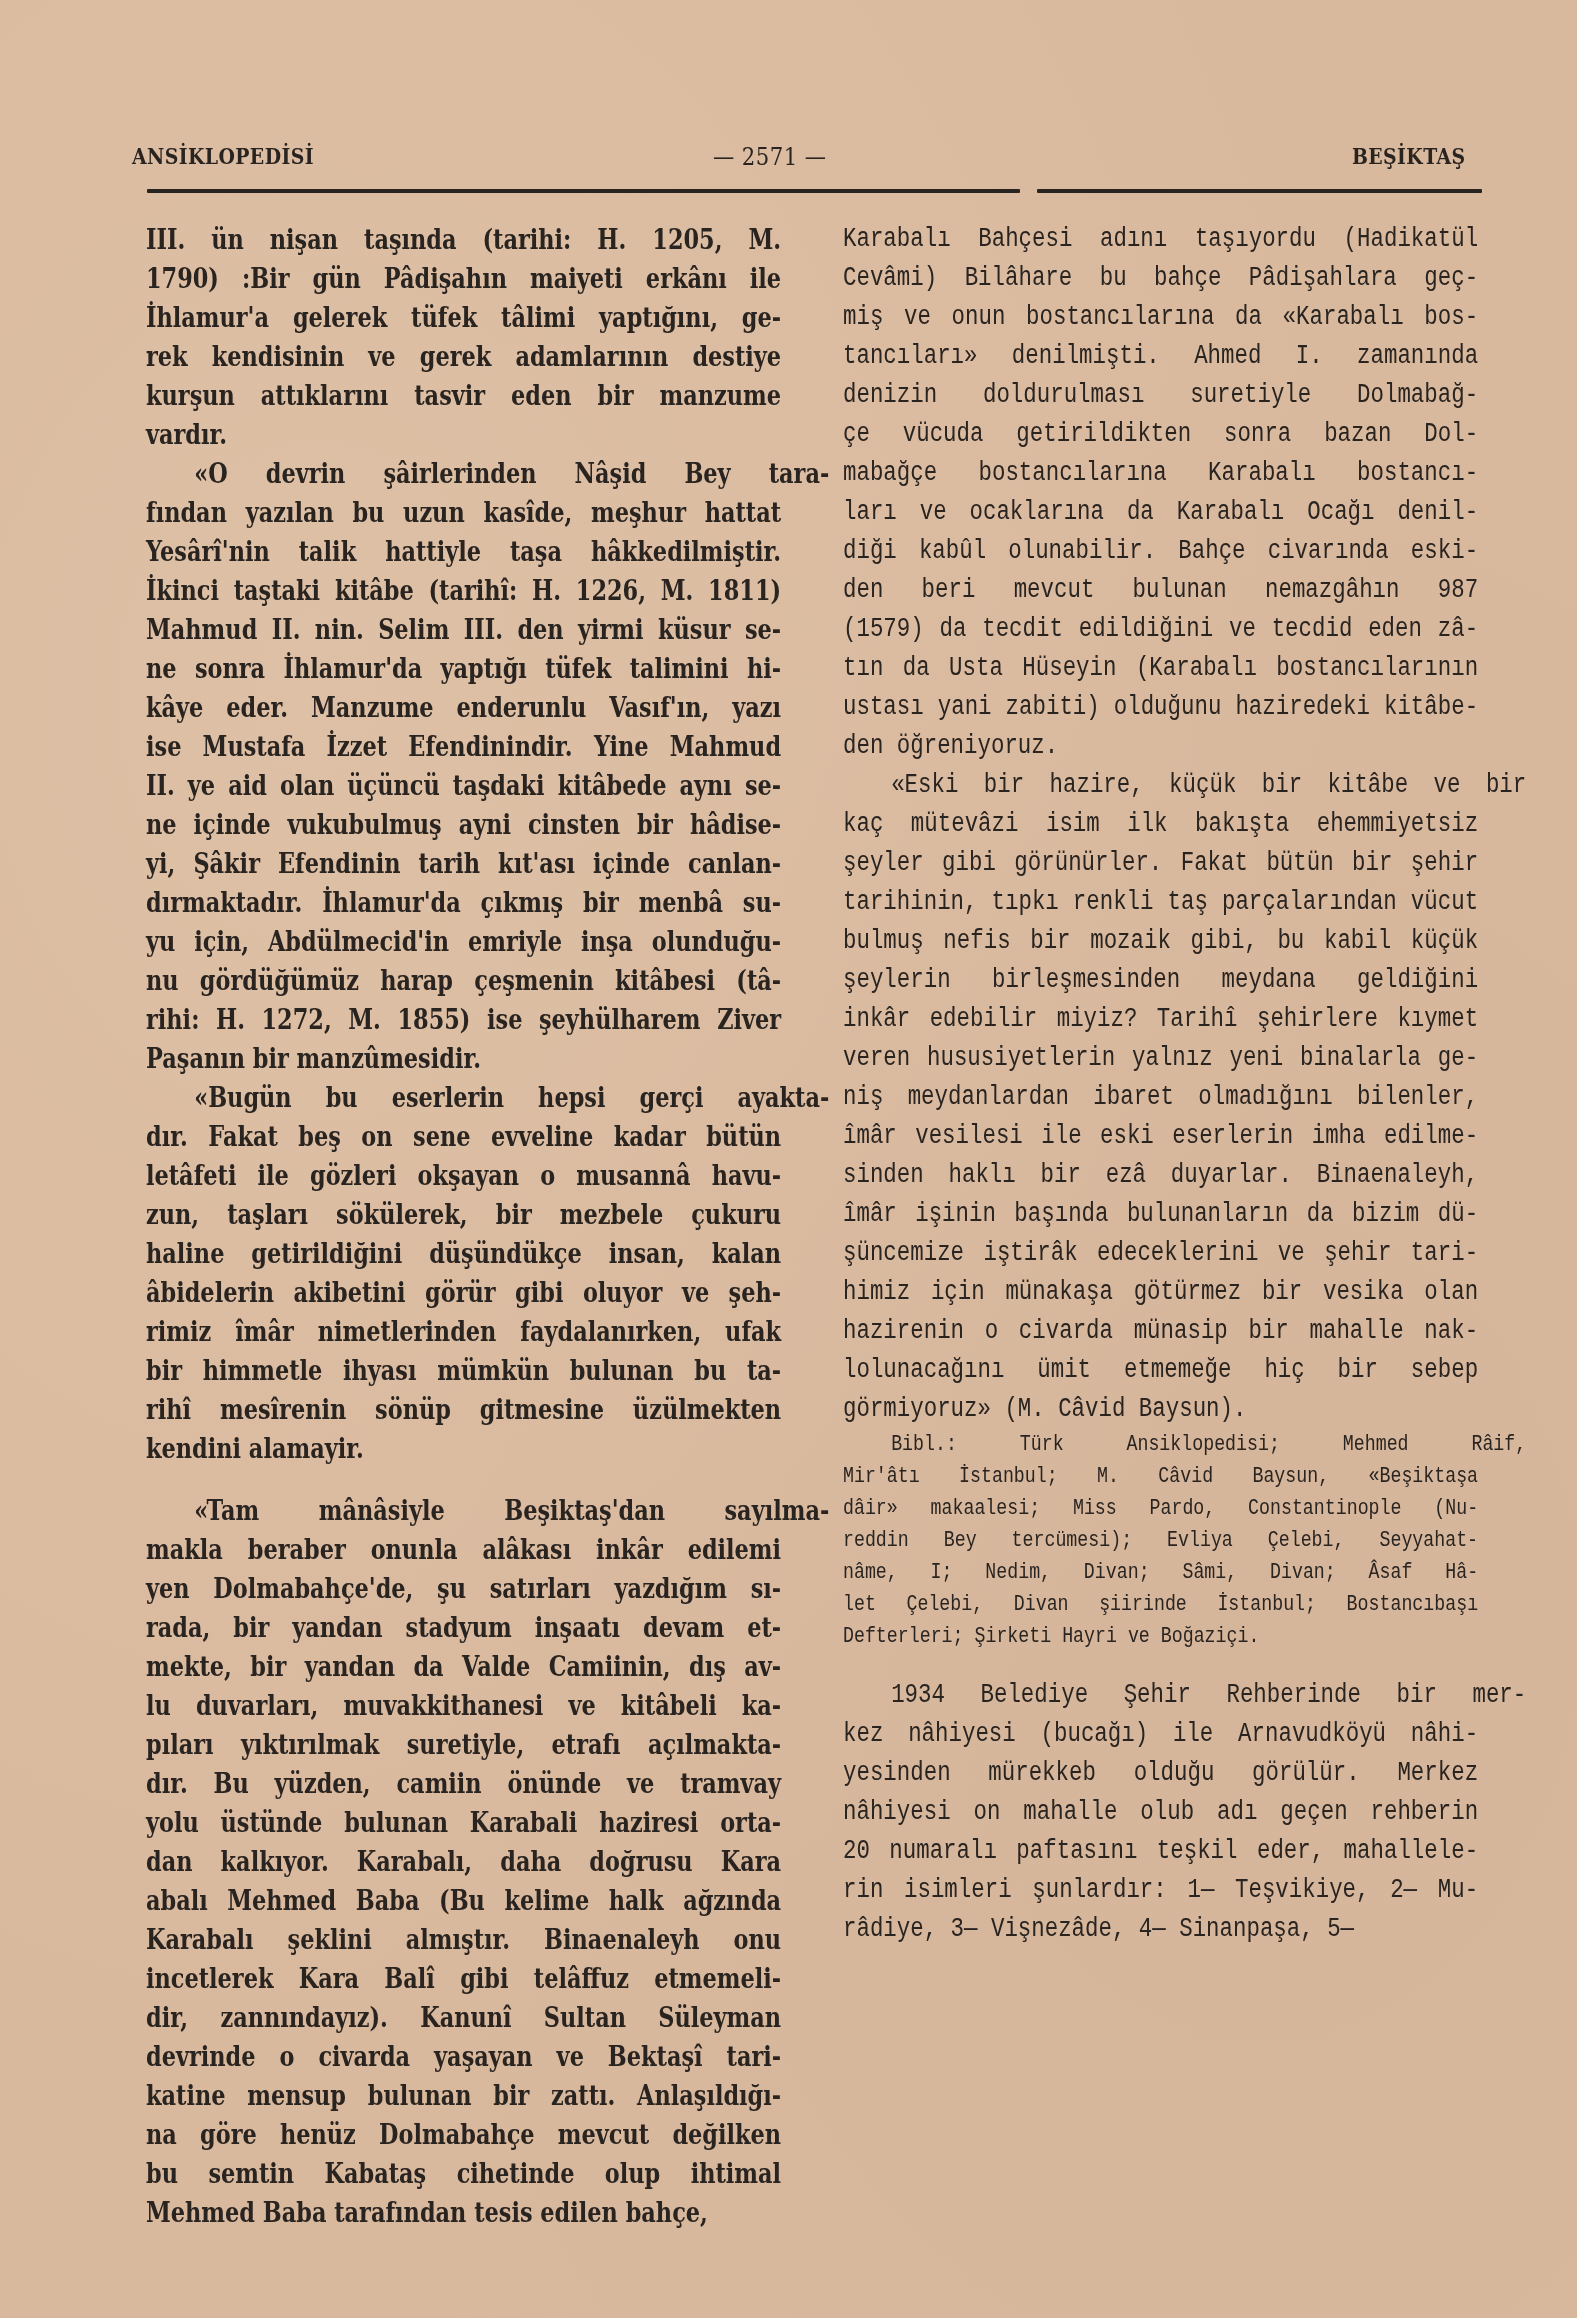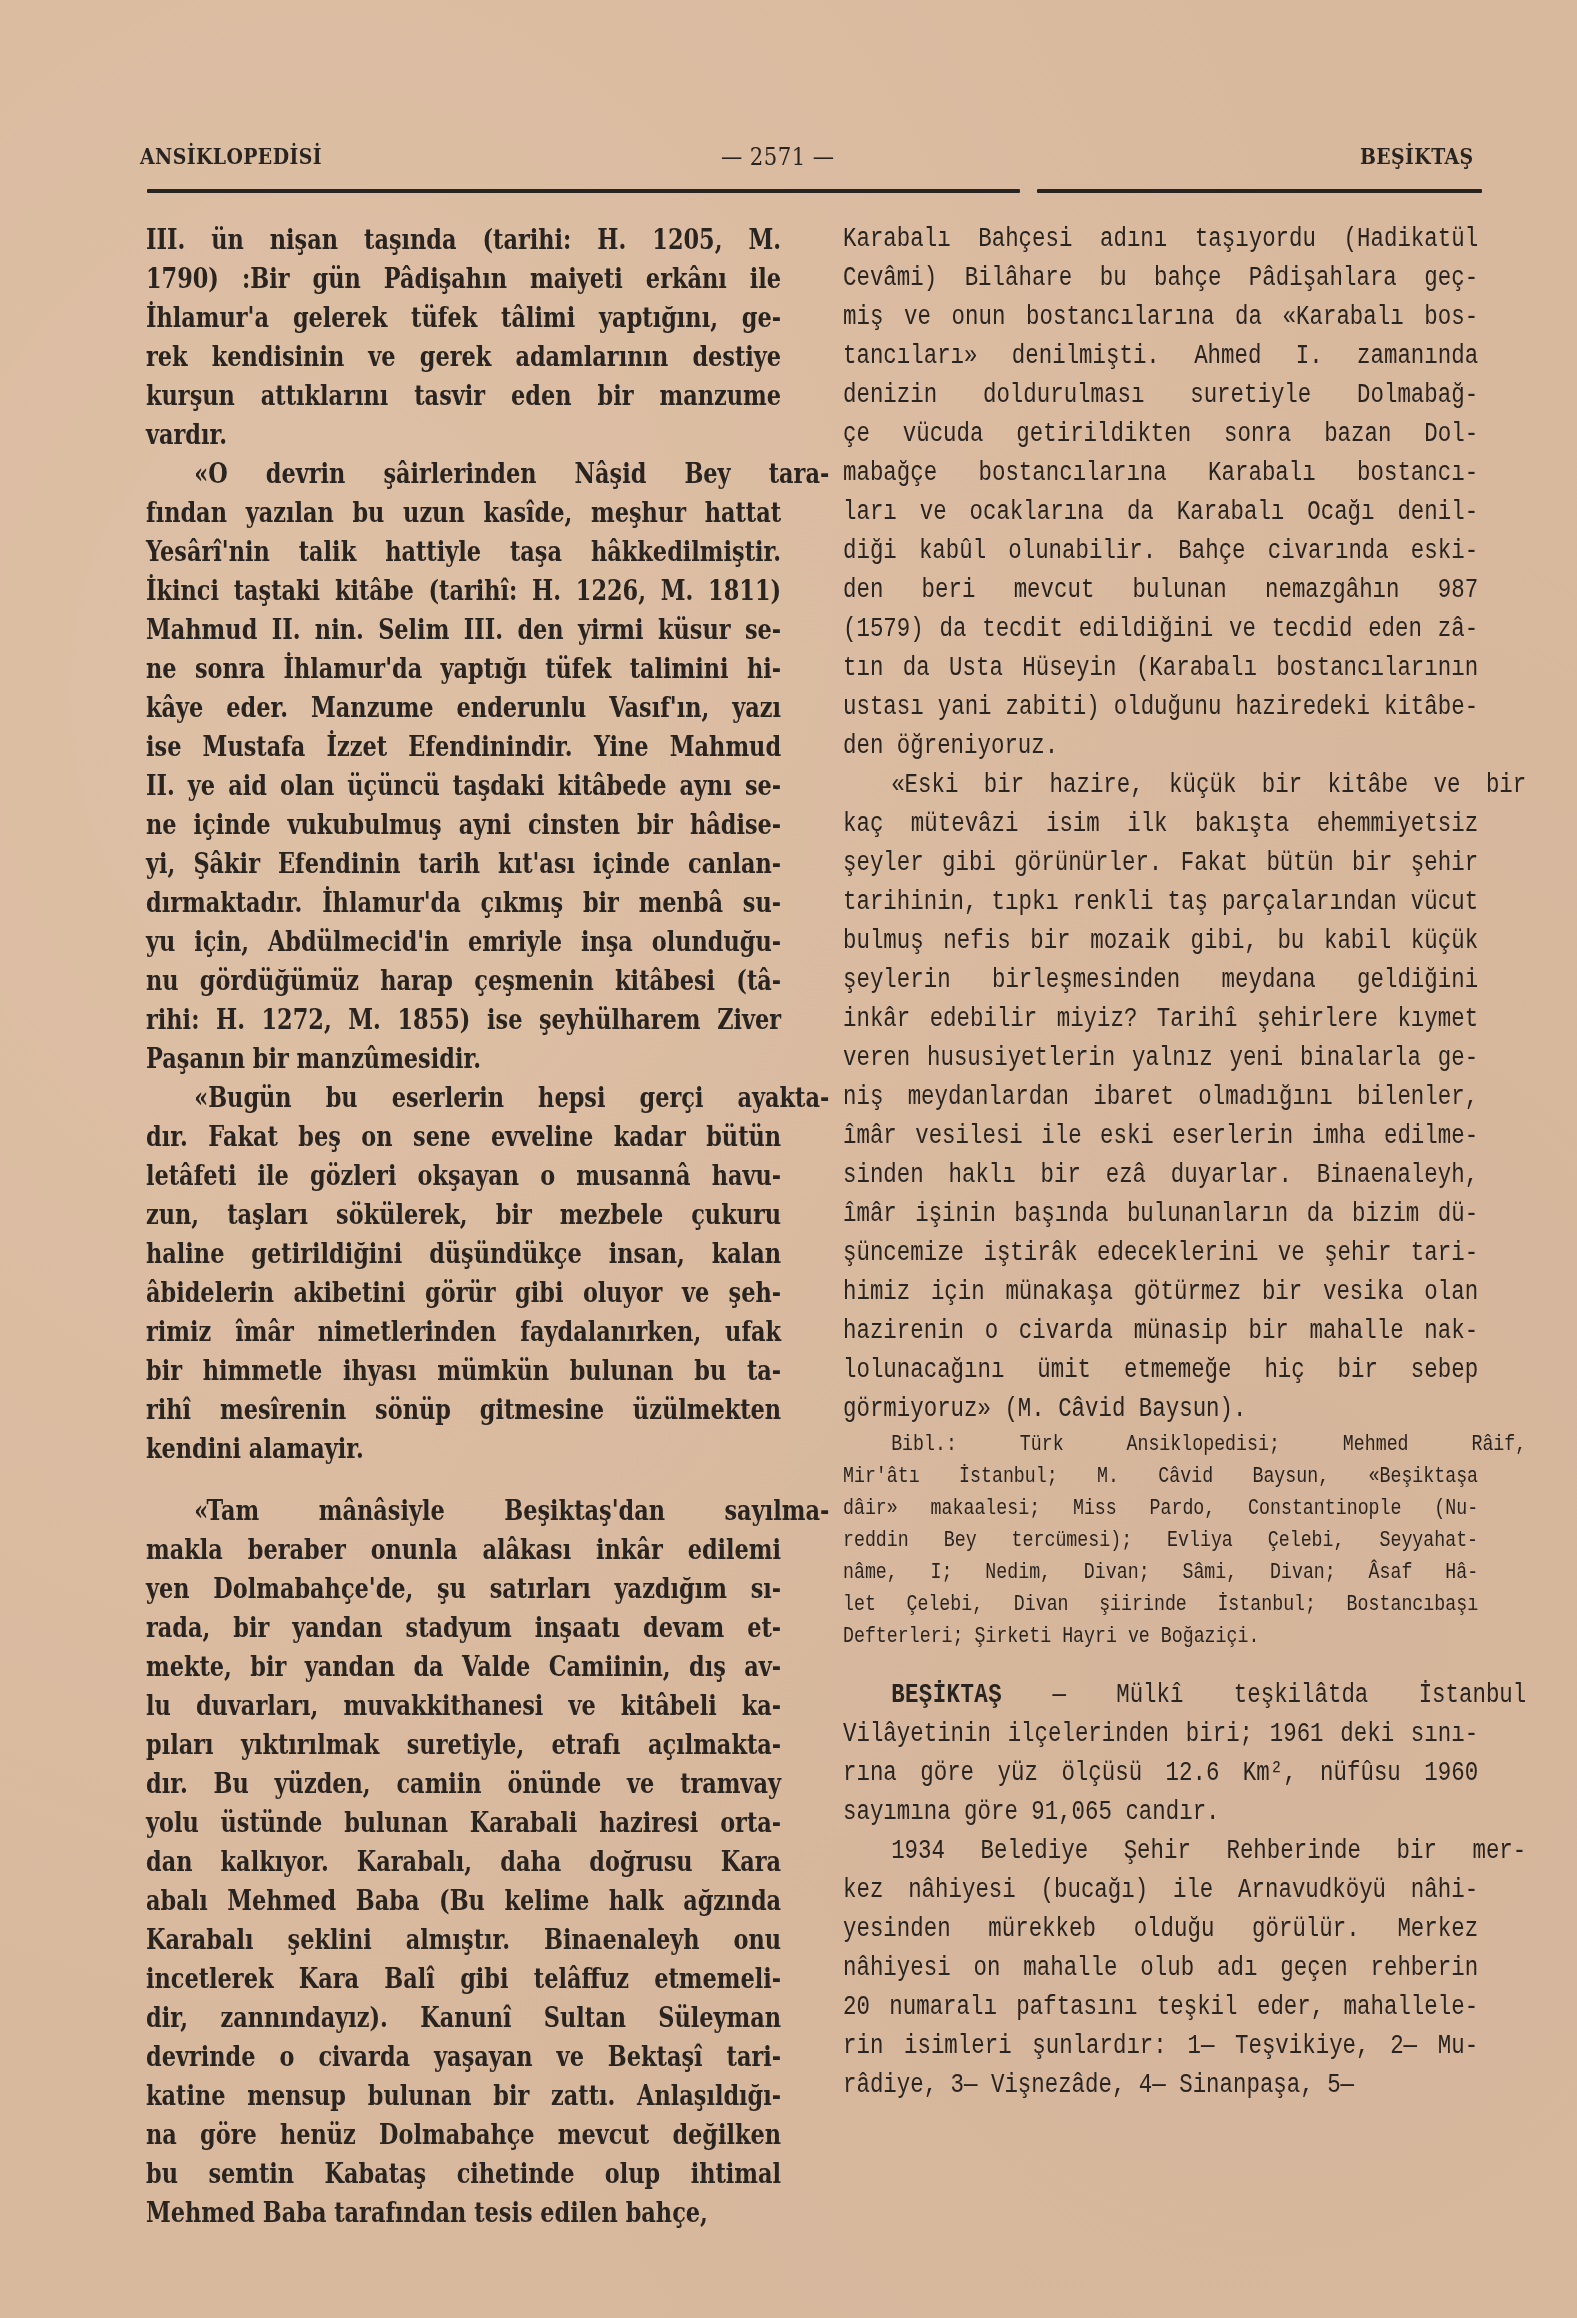--- a/index.html
+++ b/index.html
@@ -7,21 +7,21 @@
     width: 1577px; height: 2319px;
     background: #d9b99e;
     background-image:
       radial-gradient(ellipse at 20% 30%, rgba(230,205,180,0.35), transparent 60%),
       radial-gradient(ellipse at 80% 70%, rgba(200,170,145,0.25), transparent 55%);
     position: relative; overflow: hidden;
     font-family: "DejaVu Serif", "Liberation Serif", serif;
     color: #2a2420;
   }
   .page-header {
-    position: absolute; left: 140px; top: 142px; width: 1334px; height: 37px;
+    position: absolute; left: 132px; top: 142px; width: 1334px; height: 37px;
   }
   .hdr { position: absolute; top: 0; font-size: 23px; letter-spacing: 0.5px; font-weight: bold; transform: scaleX(0.82); transform-origin: left top; }
   .hdr-left { left: 0; }
   .hdr-center { left: 581px; font-weight: normal; font-size: 25px; transform: scaleX(0.85); }
   .hdr-right { right: 0; transform-origin: right top; }
   .rule { position: absolute; top: 189px; height: 3.7px; background: #2a2420; border-radius: 1px; }
   .rule-left { left: 147px; width: 873px; }
   .rule-right { left: 1037px; width: 445px; }
 
   .column {
@@ -152,26 +152,20 @@
       <span class="line indent">Bibl.: Türk Ansiklopedisi; Mehmed Râif,</span>
       <span class="line">Mir'âtı İstanbul; M. Câvid Baysun, «Beşiktaşa</span>
       <span class="line">dâir» makaalesi; Miss Pardo, Constantinople (Nu-</span>
       <span class="line">reddin Bey tercümesi); Evliya Çelebi, Seyyahat-</span>
       <span class="line">nâme, I; Nedim, Divan; Sâmi, Divan; Âsaf Hâ-</span>
       <span class="line">let Çelebi, Divan şiirinde İstanbul; Bostancıbaşı</span>
       <span class="line last">Defterleri; Şirketi Hayri ve Boğaziçi.</span>
     </div>
   <span class="gap"></span>
   <div>
-    <span class="line indent"><span class="entry-head">BEŞİKTAŞ</span><span> — Mülkî teşkilâtda İstanbul</span></span>
-    <span class="line">Vilâyetinin ilçelerinden biri; 1961 deki sını-</span>
-    <span class="line">rına göre yüz ölçüsü 12.6 Km², nüfûsu 1960</span>
-    <span class="line last">sayımına göre 91,065 candır.</span>
-  </div>
-  <div>
       <span class="line indent">1934 Belediye Şehir Rehberinde bir mer-</span>
       <span class="line">kez nâhiyesi (bucağı) ile Arnavudköyü nâhi-</span>
       <span class="line">yesinden mürekkeb olduğu görülür. Merkez</span>
       <span class="line">nâhiyesi on mahalle olub adı geçen rehberin</span>
       <span class="line">20 numaralı paftasını teşkil eder, mahallele-</span>
       <span class="line">rin isimleri şunlardır: 1— Teşvikiye, 2— Mu-</span>
       <span class="line last">râdiye, 3— Vişnezâde, 4— Sinanpaşa, 5—</span>
     </div>
 </div>
 

